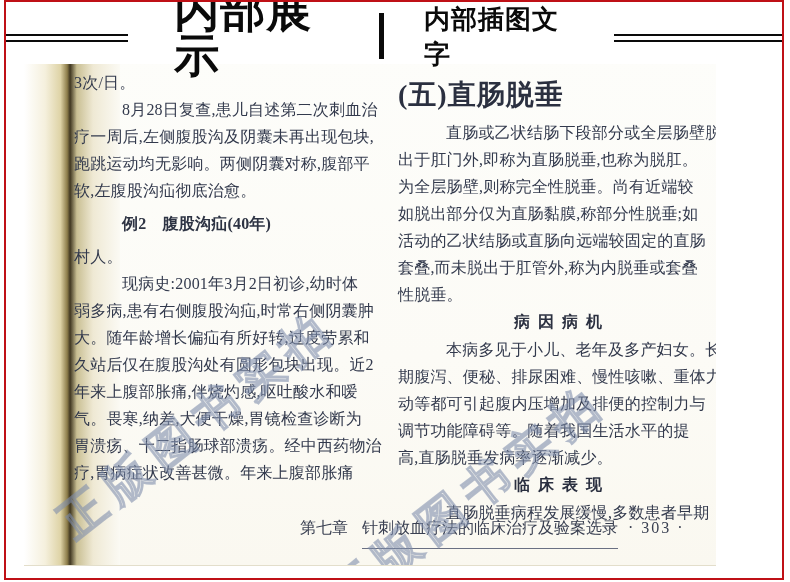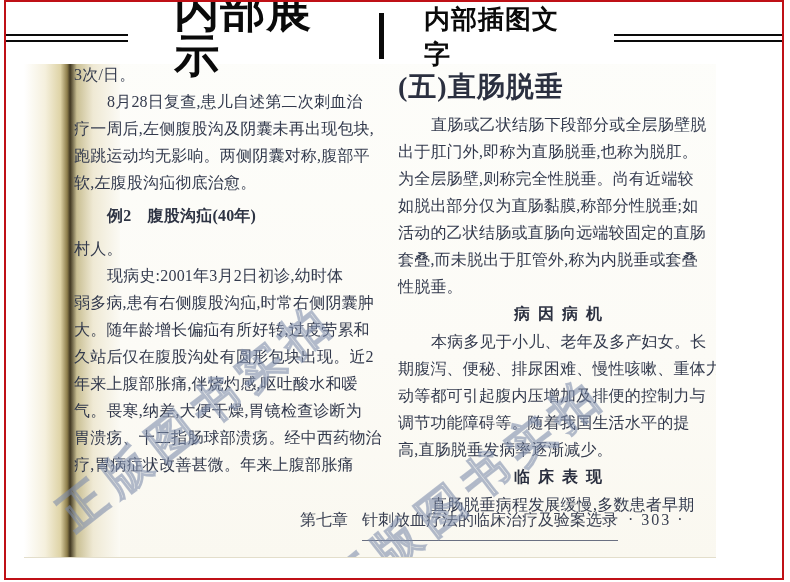--- a/index.html
+++ b/index.html
@@ -21,34 +21,34 @@
   }
   .dbl-line{display:inline-block;height:8px;box-sizing:border-box;
     border-top:2px solid #0a0a0a;border-bottom:2px solid #0a0a0a;margin-top:10px;}
   .dbl-line.left{width:138px;margin-right:14px;}
   .dbl-line.right{width:190px;margin-left:14px;}
   .hdr-title{font-size:45px;font-weight:900;color:#0a0a0a;letter-spacing:1px;line-height:1;}
   .hdr-divider{display:inline-block;width:5px;height:46px;background:#0a0a0a;margin:6px 8px 0 10px;}
   .hdr-subtitle{font-size:26px;font-weight:700;color:#0a0a0a;margin-top:8px;letter-spacing:1px;}
   
   .photo{
-    position:absolute;left:24px;top:44px;width:692px;height:513px;overflow:hidden;z-index:1;
+    position:absolute;left:24px;top:52px;width:692px;height:513px;overflow:hidden;z-index:1;
     background:linear-gradient(180deg,#fdfdfa 0%,#fcfbf6 60%,#faf8f0 100%);
     border-bottom:1px solid #e3decb;
   }
   .gutter{
     position:absolute;left:0;top:0;width:96px;height:100%;
     background:linear-gradient(90deg,#ffffff 0%,#f5f0dd 22%,#ded3a6 38%,#8d7d4a 45%,#3f3620 48%,#c9bf93 55%,#efe9d4 72%,#fbfaf4 100%);
   }
   .col{position:absolute;width:322px;color:#333a4d;font-size:16px;line-height:27px;
     letter-spacing:0.2px;white-space:nowrap;}
   .col-left{left:50px;top:-10px;}
   .col-right{left:374px;top:-10px;}
   .line{height:27px;}
-  .indent{padding-left:33px;}
+  .indent{padding-left:48px;}
   .case-line{font-weight:600;margin-top:6px;margin-bottom:6px;color:#2d3343;}
   .section-heading{font-size:28px;font-weight:600;color:#2b3040;height:32px;line-height:32px;
     margin-top:10px;margin-bottom:8px;letter-spacing:1px;}
   .center-heading{font-weight:700;text-align:center;color:#2b3040;letter-spacing:2px;height:28px;line-height:28px;}
   .book-footer{
     position:absolute;left:276px;top:466px;font-size:16px;color:#3a4052;white-space:nowrap;z-index:2;
   }
   .book-footer .chapter{margin-right:14px;}
   .book-footer .ftitle{border-bottom:1px solid #6a7082;padding-bottom:12px;}
   .book-footer .pageno{margin-left:10px;letter-spacing:2px;}

